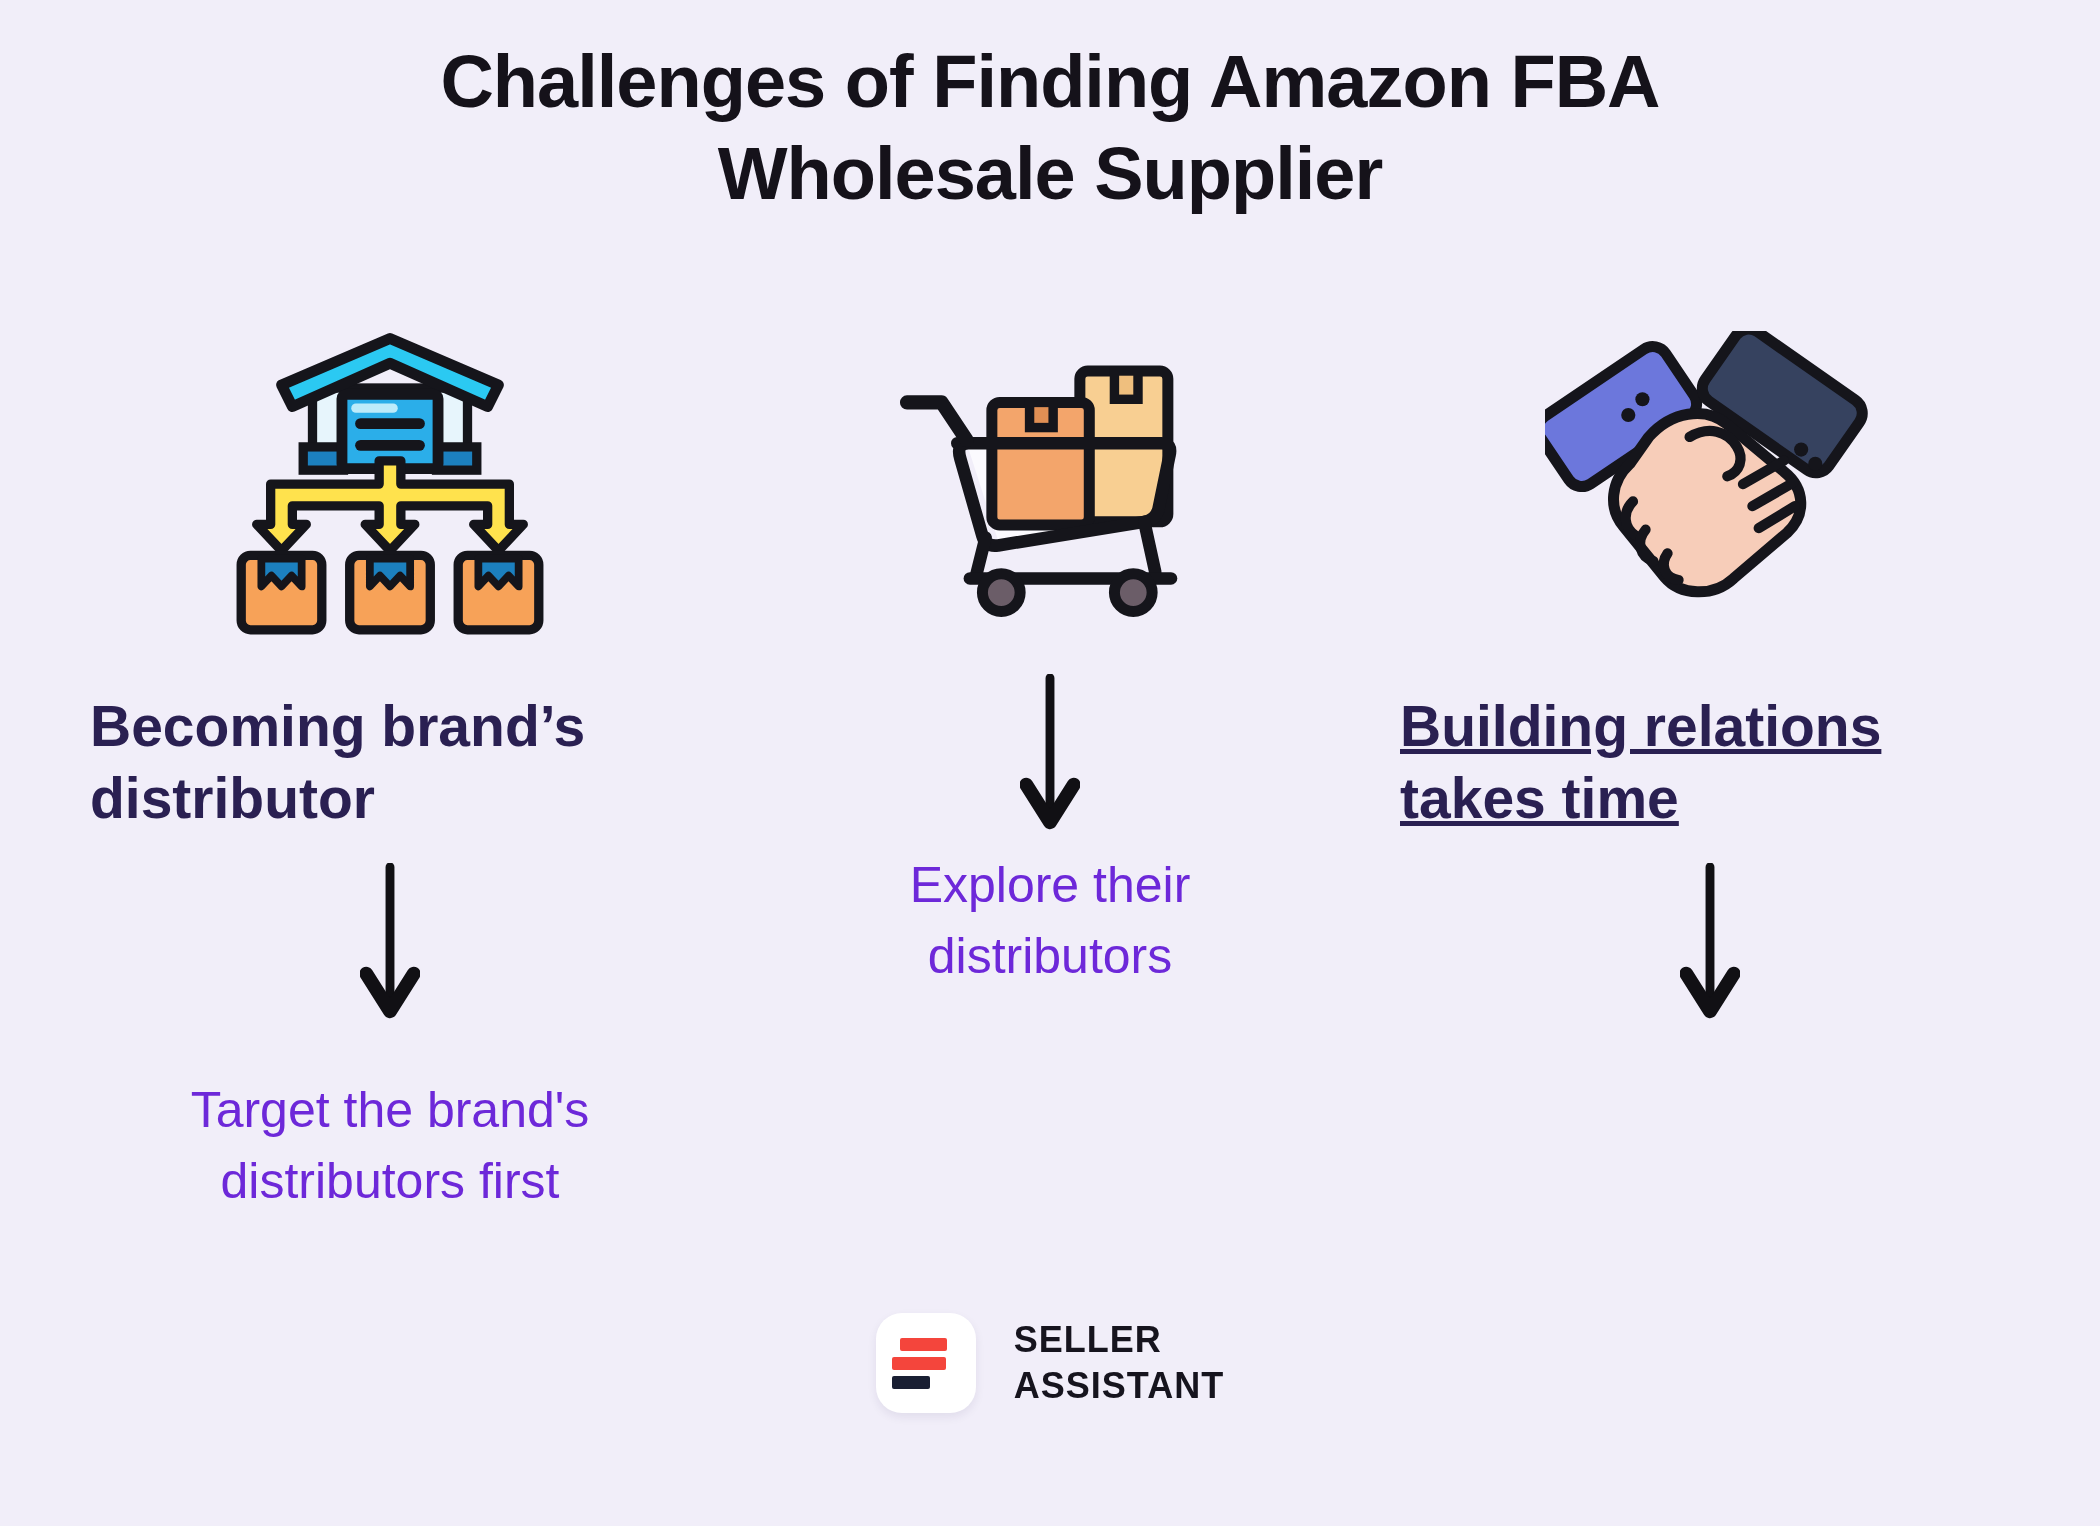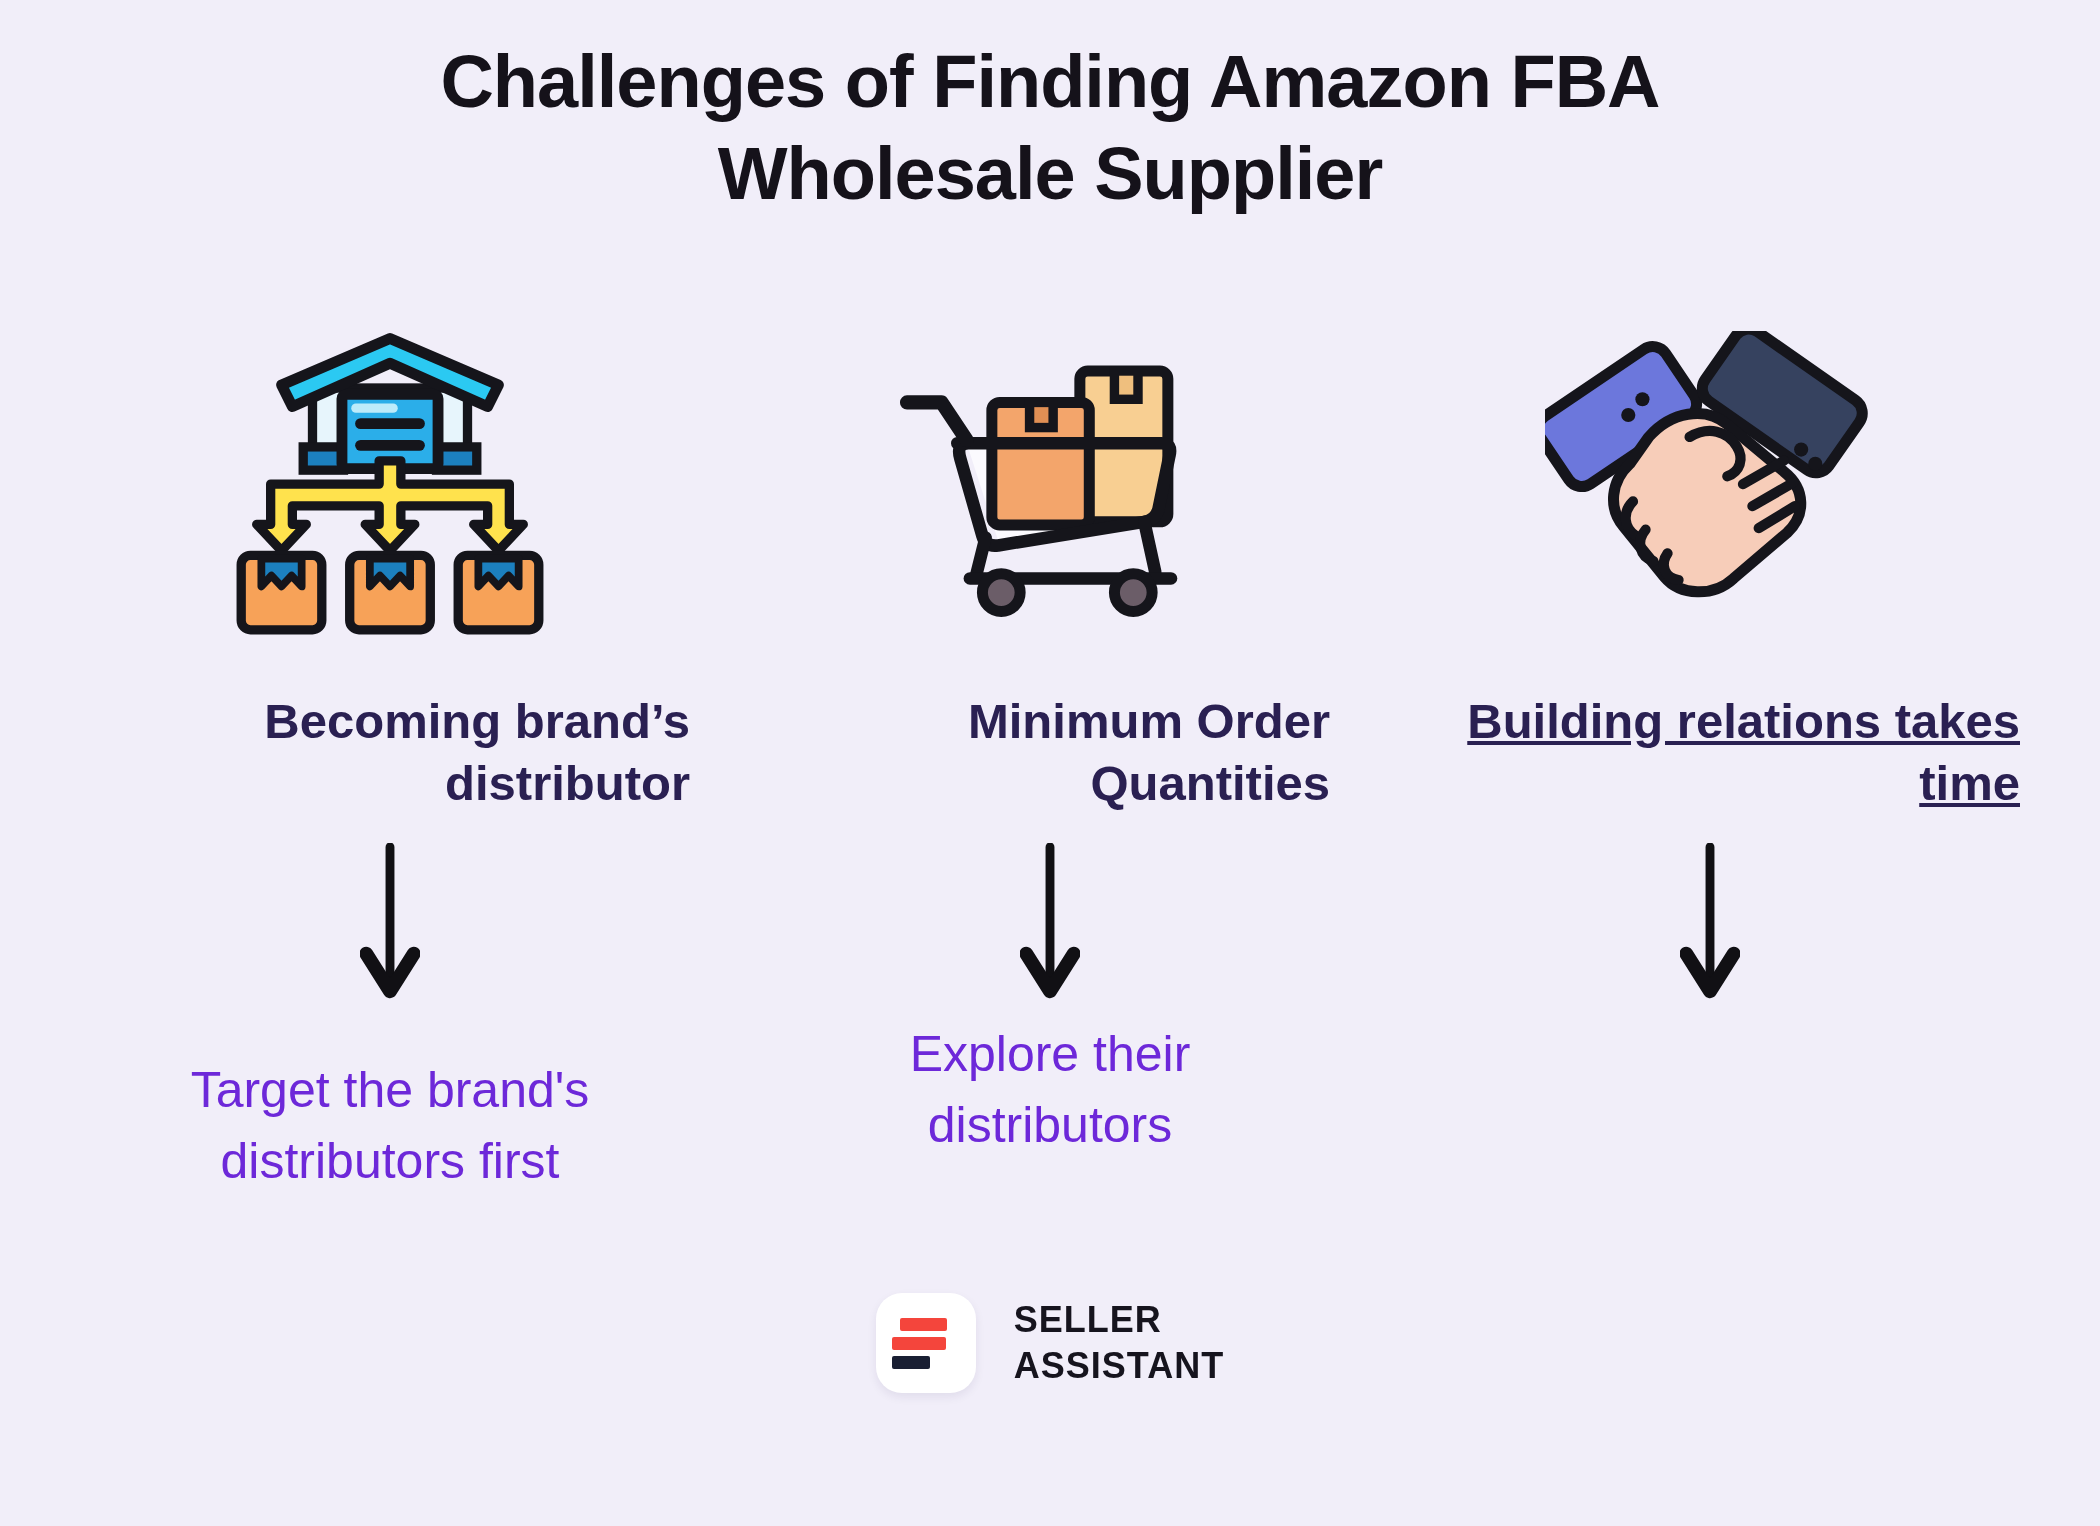--- a/index.html
+++ b/index.html
@@ -34,22 +34,22 @@
     align-items:center;
   }
   .icon-box {
     height:330px;
     display:flex;
     align-items:center;
     justify-content:center;
   }
   .heading {
     margin-top:44px;
-    text-align:right;
-    font-size:49px;
+    text-align:left;
+    font-size:57px;
     font-weight:700;
     line-height:1.28;
     color:#2A2052;
   }
   .c1 .heading { max-width:600px; }
   .c2 .heading { max-width:560px; }
   .c3 .heading { max-width:620px;text-decoration:underline; }
   .arrow { margin-top:28px; }
   .desc {
     margin-top:44px;
@@ -150,21 +150,20 @@
           <path d="M14,40 H36 L52,64" fill="none" stroke="#15151B" stroke-width="9" stroke-linecap="round" stroke-linejoin="round"></path>
 
           <path d="M64,126 L58,150" fill="none" stroke="#15151B" stroke-width="8" stroke-linecap="round"></path>
           <path d="M165,116 L172,148" fill="none" stroke="#15151B" stroke-width="8" stroke-linecap="round"></path>
           <line x1="54" y1="152" x2="182" y2="152" stroke="#15151B" stroke-width="8" stroke-linecap="round"></line>
 
           <circle cx="74" cy="161" r="12" fill="#6B5D68" stroke="#15151B" stroke-width="7"></circle>
           <circle cx="158" cy="161" r="12" fill="#6B5D68" stroke="#15151B" stroke-width="7"></circle>
         </svg>
       </div>
-      <div class="heading">Minimum Order Quantities</div>
       <svg class="arrow" width="60" height="168" viewBox="0 0 60 170">
         <line x1="30" y1="4" x2="30" y2="142" stroke="#111014" stroke-width="9" stroke-linecap="round"></line>
         <path d="M6,112 L30,150 L54,112" fill="none" stroke="#111014" stroke-width="14" stroke-linecap="round" stroke-linejoin="round"></path>
       </svg>
       <div class="desc">Explore their distributors</div>
     </div>
 
     <div class="column c3">
       <div class="icon-box">
         <svg width="330" height="300" viewBox="0 0 210 180">

